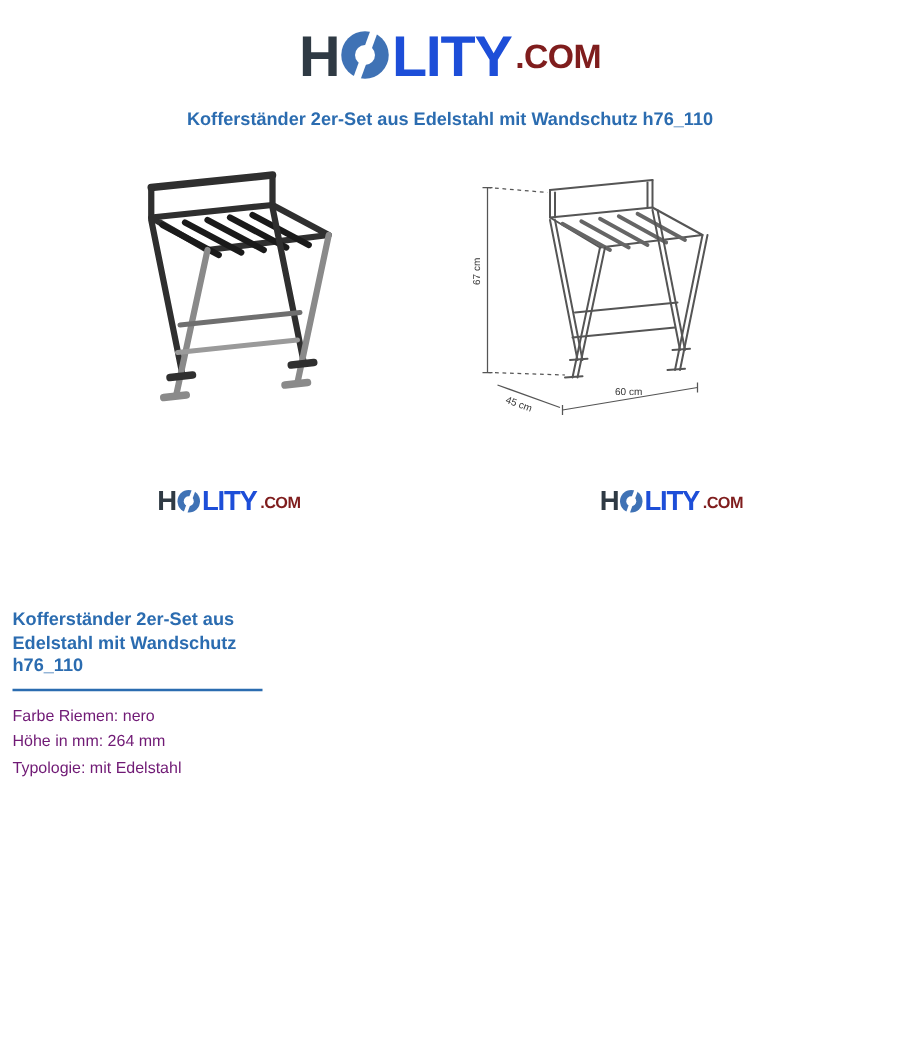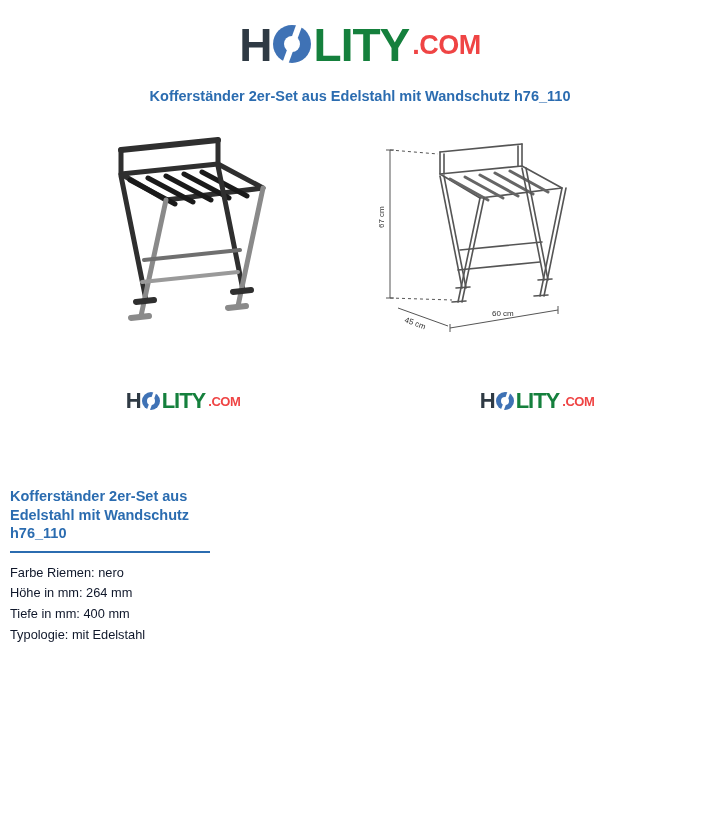--- a/index.html
+++ b/index.html
@@ -67,25 +67,25 @@
     position: absolute;
     left: 16px;
     top: -3px;
     width: 6px;
     height: 46px;
     background: #ffffff;
     transform: rotate(20deg);
   }
   .logo .lg-lity {
     font-size: 46px;
-    color: #15803d;
+    color: #1d4ed8;
   }
   .logo .lg-com {
     font-size: 27px;
-    color: #ef4444;
+    color: #7f1d1d;
     margin-left: 3px;
     letter-spacing: -0.5px;
   }
 
   
   .title {
     text-align: center;
     color: #2b6cb0;
     font-size: 14.5px;
     font-weight: bold;
@@ -140,21 +140,21 @@
   .divider {
     margin-top: 8px;
     width: 200px;
     height: 2px;
     background: #2b6cb0;
   }
   .specs {
     margin-top: 10px;
     font-size: 12.8px;
     line-height: 1.62;
-    color: #0f172a;
+    color: #701a75;
   }
   .spec-row { white-space: nowrap; }
 
   
   svg { display: block; }
 </style>
 </head>
 <body>
 
 <div class="page">
@@ -292,18 +292,17 @@
       </div>
     </div>
   </div>
 
   <div class="info">
     <h2>Kofferständer 2er-Set aus Edelstahl mit Wandschutz h76_110</h2>
     <div class="divider"></div>
     <div class="specs">
       <div class="spec-row">Farbe Riemen: nero</div>
       <div class="spec-row">Höhe in mm: 264 mm</div>
-      <div class="spec-row">Tiefe in mm: 400 mm</div>
       <div class="spec-row">Typologie: mit Edelstahl</div>
     </div>
   </div>
 
 </div>
 
 </body></html>

